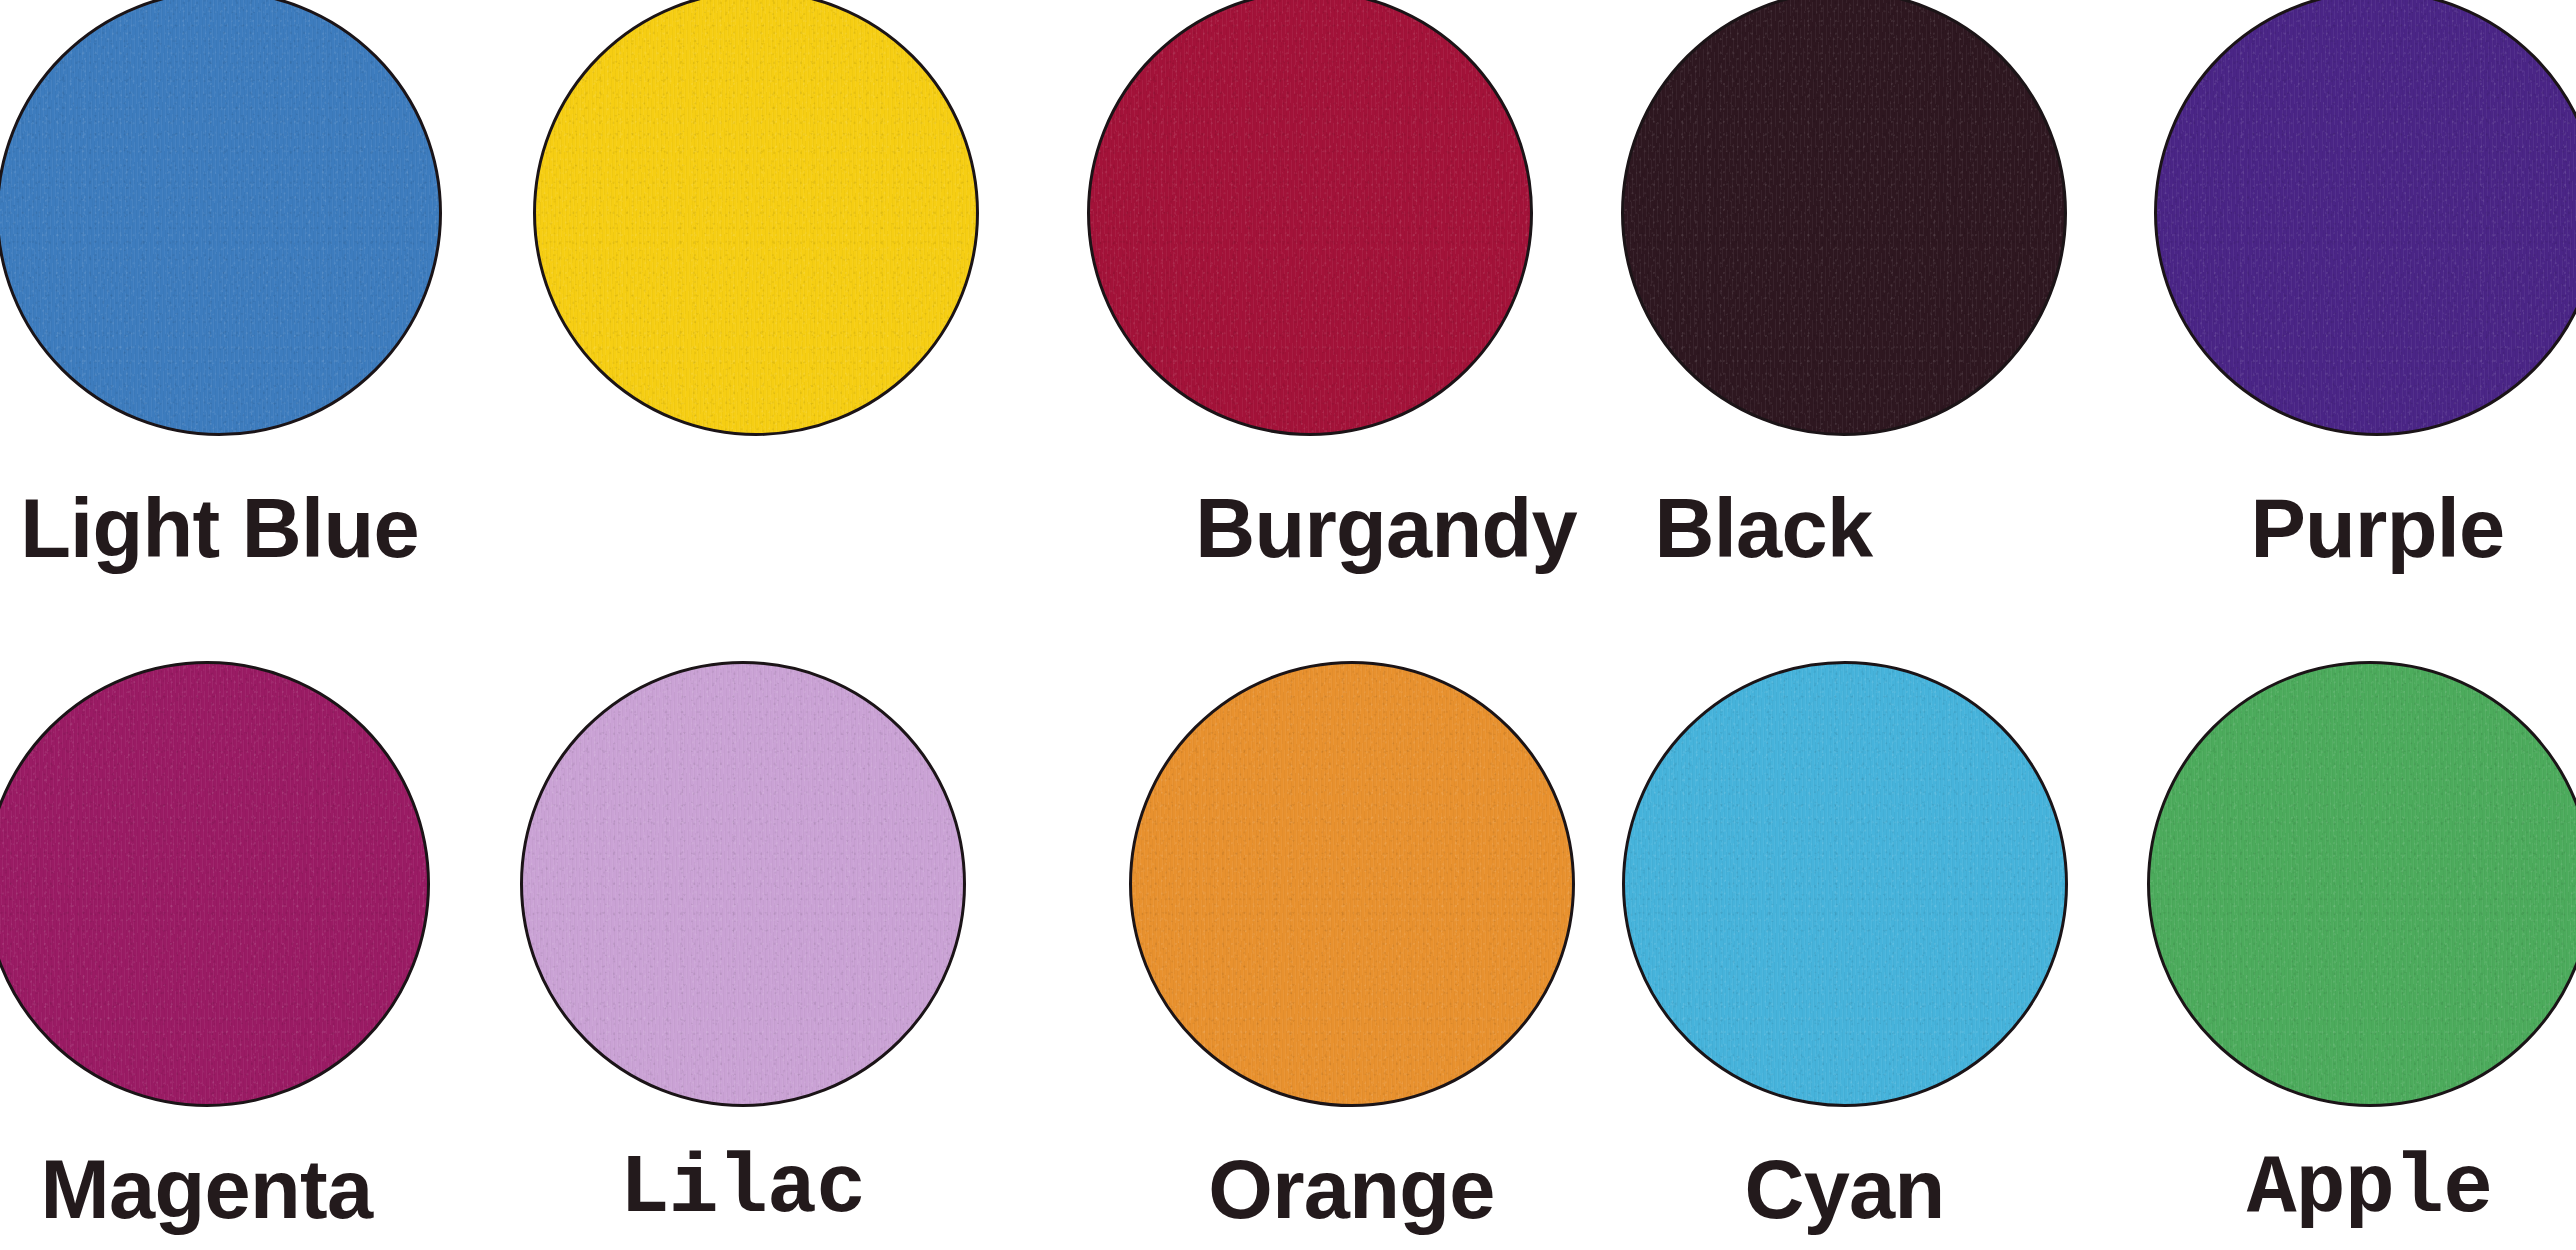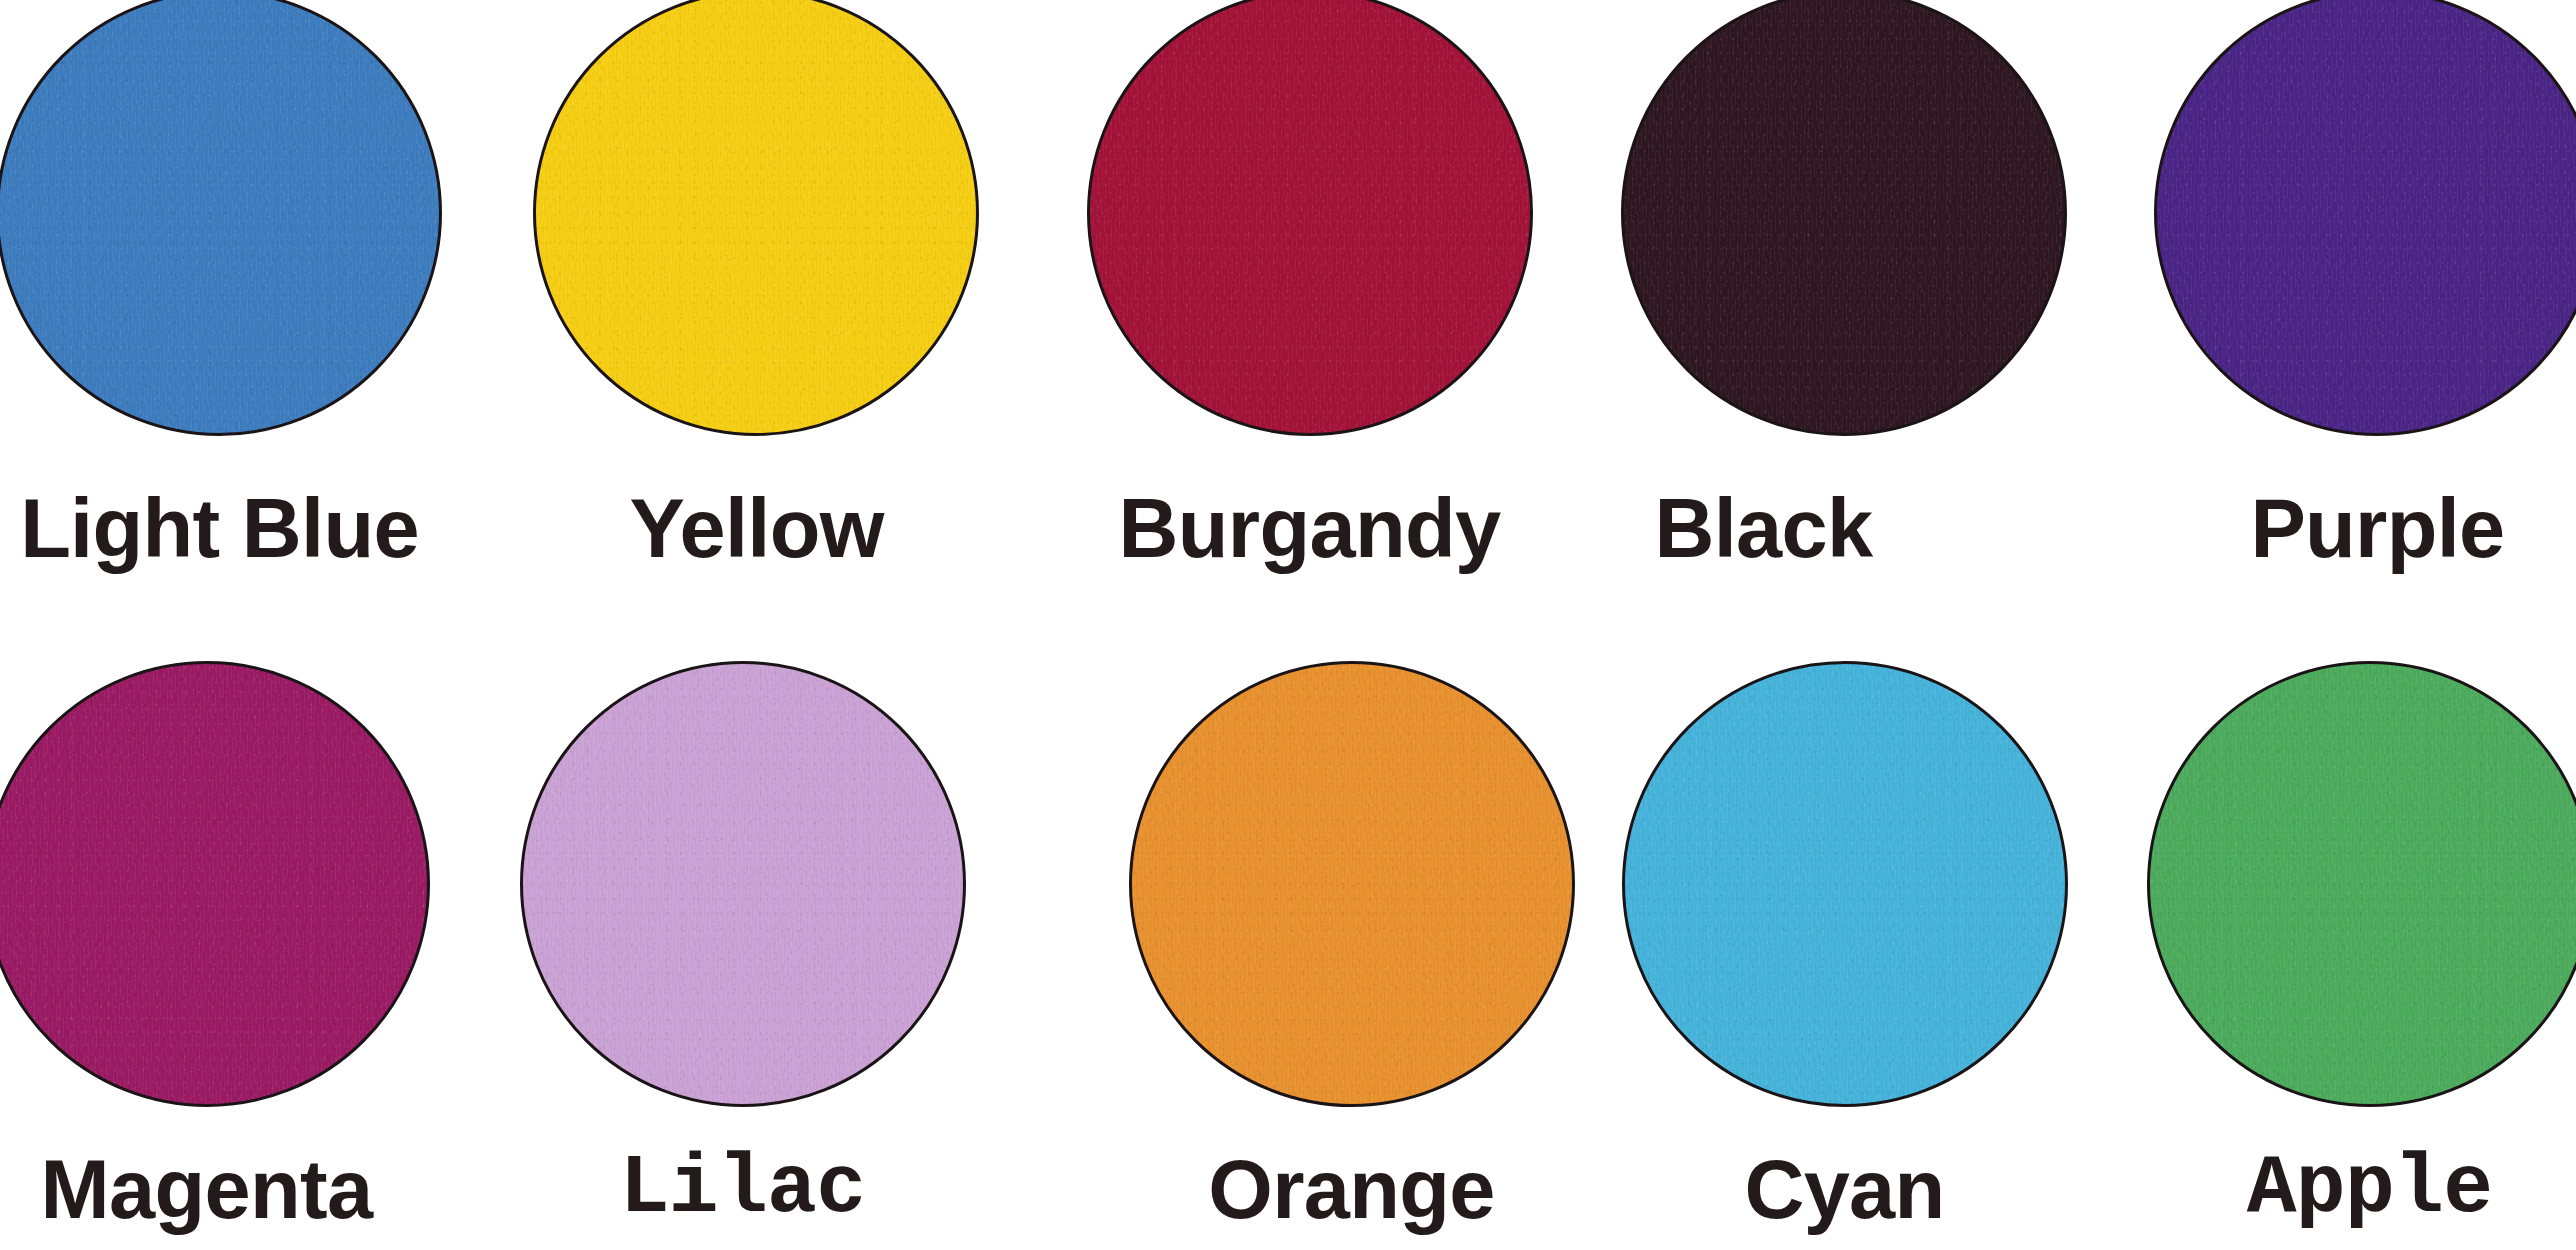--- a/index.html
+++ b/index.html
@@ -96,27 +96,26 @@
       <div class="swatch" style="left: 0px; top: 0px;">
         <div class="disc" style="left: -3.7px; top: -10.4px; background: rgb(61, 124, 190);">
           <div class="nap"></div>
         </div>
         <div class="label" style="top: 487px; left: -48px;">Light Blue</div>
       </div>
       <div class="swatch" style="left: 0px; top: 0px;">
         <div class="disc" style="left: 533px; top: -10.4px; background: rgb(246, 206, 19);">
           <div class="nap"></div>
         </div>
-        <div class="label" style="top: 487px; left: 489px;">Yellow</div>
       </div>
       <div class="swatch" style="left: 0px; top: 0px;">
         <div class="disc" style="left: 1087px; top: -10.4px; background: rgb(163, 18, 57);">
           <div class="nap"></div>
         </div>
-        <div class="label" style="top: 487px; left: 1042px;">Burgandy</div>
+        <div class="label" style="top: 487px; left: 1042px; text-align: right;">Burgandy</div>
       </div>
       <div class="swatch" style="left: 0px; top: 0px;">
         <div class="disc" style="left: 1621px; top: -10.4px; background: rgb(46, 23, 32);">
           <div class="nap"></div>
         </div>
         <div class="label" style="top: 487px; left: 1496px;">Black</div>
       </div>
       <div class="swatch" style="left: 0px; top: 0px; padding-left: 40px;">
         <div class="disc" style="left: 2154px; top: -10.4px; background: rgb(74, 37, 134);">
           <div class="nap"></div>

